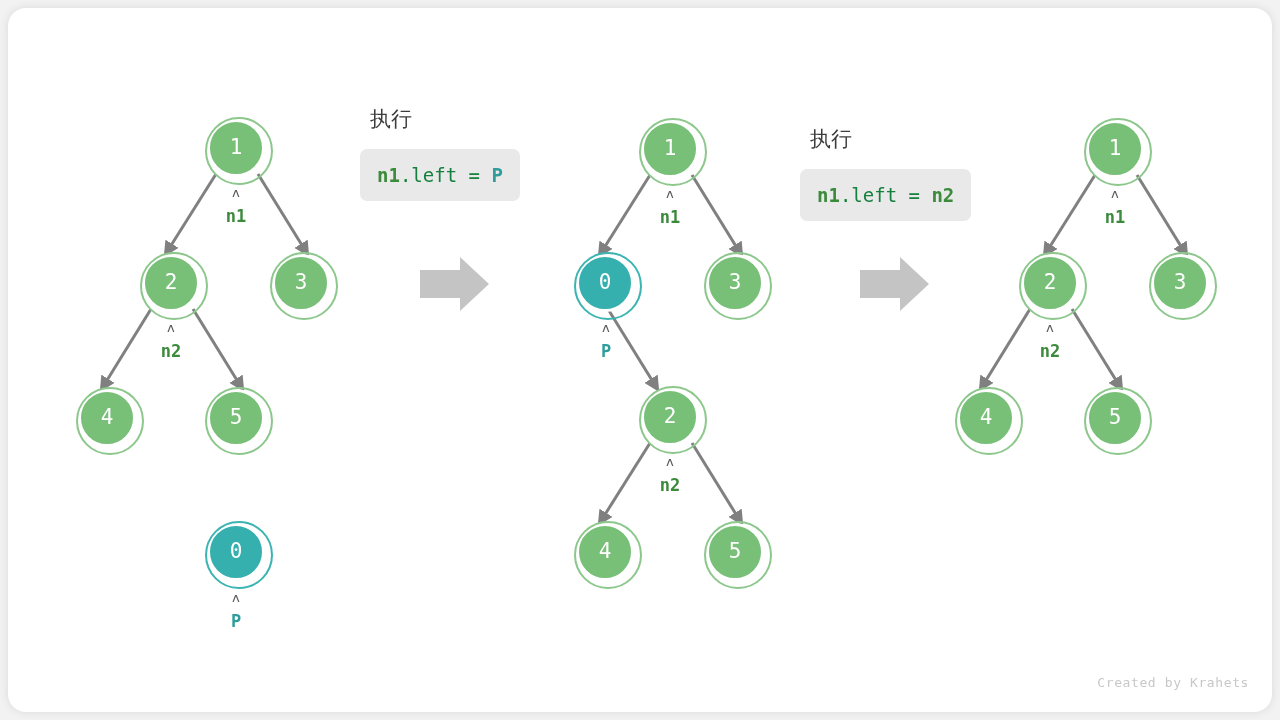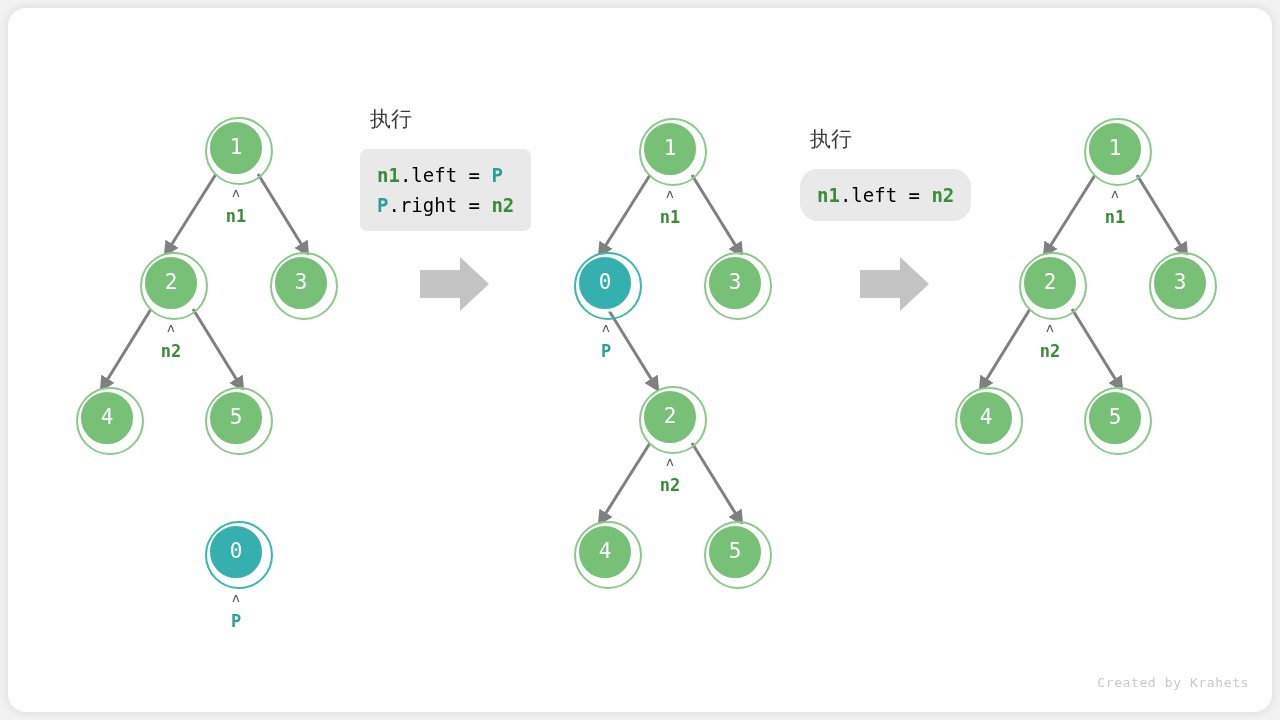--- a/index.html
+++ b/index.html
@@ -118,21 +118,21 @@
     z-index: 6;
     font-family: "DejaVu Sans Mono", monospace;
     font-size: 19px;
     line-height: 30px;
     color: #3a3a3a;
     white-space: nowrap;
   }
   .code-box .ln { display: block; }
   .tok-green { color: #3c8a3c; font-weight: bold; }
   .tok-teal  { color: #2f9d9b; font-weight: bold; }
-  .tok-plain { color: #000000; text-align: center; }
+  .tok-plain { color: #15803d; text-align: center; }
 
   .credit {
     position: absolute;
     right: 23px;
     bottom: 22px;
     font-family: "DejaVu Sans Mono", monospace;
     font-size: 13px;
     color: #c8c8c8;
     letter-spacing: 0.6px;
     z-index: 6;
@@ -211,23 +211,20 @@
     <div class="ptr teal" style="left:198px; top:585px;">
       <span class="caret">ʌ</span>
       <span class="name">P</span>
     </div>
 
     <div class="exec-label" style="left:362px; top:97px;">执行</div>
     <div class="code-box" style="left:352px; top:141px;">
       <span class="ln">
         <span class="tok-green">n1</span><span class="tok-plain">.left = </span><span class="tok-teal">P</span>
       </span>
-      <span class="ln">
-        <span class="tok-teal">P</span><span class="tok-plain">.right = </span><span class="tok-green">n2</span>
-      </span>
     </div>
 
     <div class="node green" style="left:633px; top:112px;">
       <span class="ring"></span>
       <span class="val">1</span>
     </div>
     <div class="node teal" style="left:568px; top:246px;">
       <span class="ring"></span>
       <span class="val">0</span>
     </div>
@@ -255,21 +252,21 @@
     <div class="ptr teal" style="left:568px; top:315px;">
       <span class="caret">ʌ</span>
       <span class="name">P</span>
     </div>
     <div class="ptr green" style="left:632px; top:449px;">
       <span class="caret">ʌ</span>
       <span class="name">n2</span>
     </div>
 
     <div class="exec-label" style="left:802px; top:117px;">执行</div>
-    <div class="code-box" style="left:792px; top:161px;border-radius:18px;">
+    <div class="code-box" style="left:792px; top:161px;">
       <span class="ln">
         <span class="tok-green">n1</span><span class="tok-plain">.left = </span><span class="tok-green">n2</span>
       </span>
     </div>
 
     <div class="node green" style="left:1078px; top:112px;">
       <span class="ring"></span>
       <span class="val">1</span>
     </div>
     <div class="node green" style="left:1013px; top:246px;">

